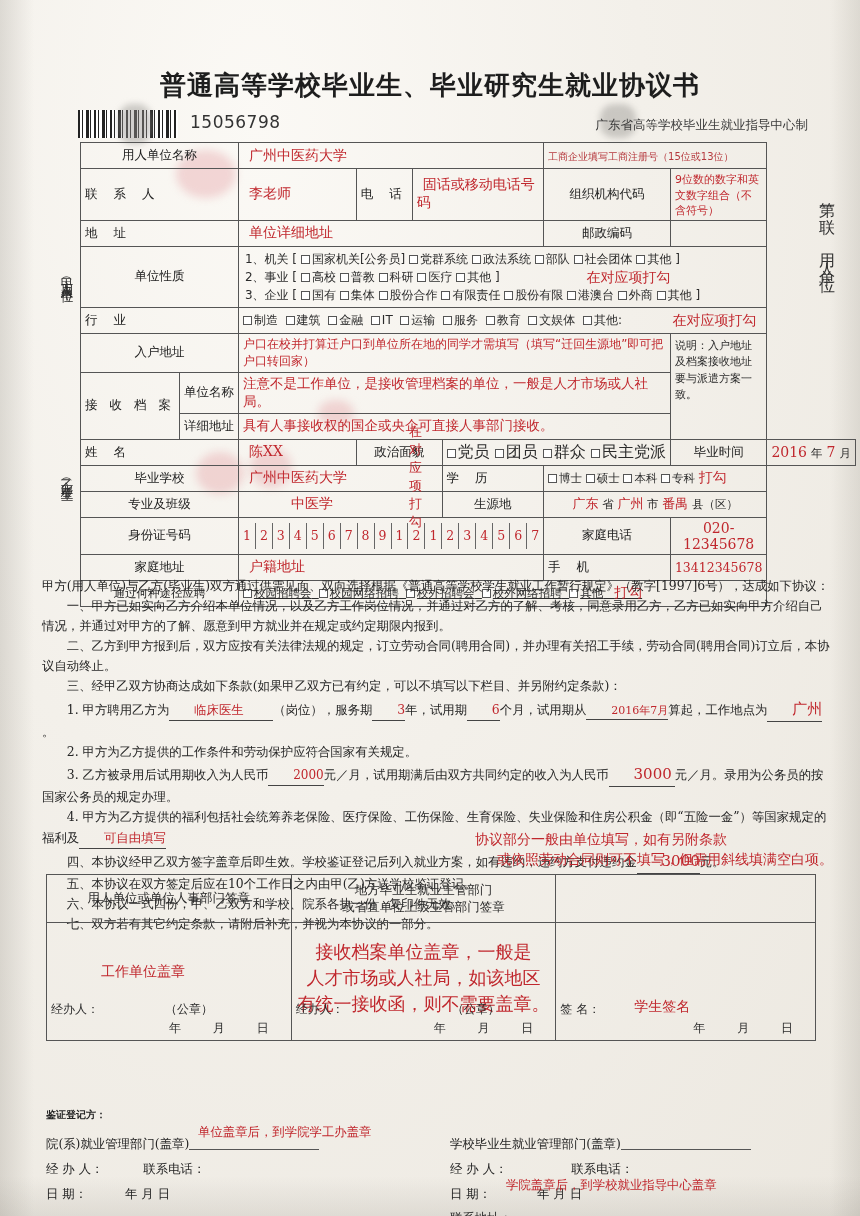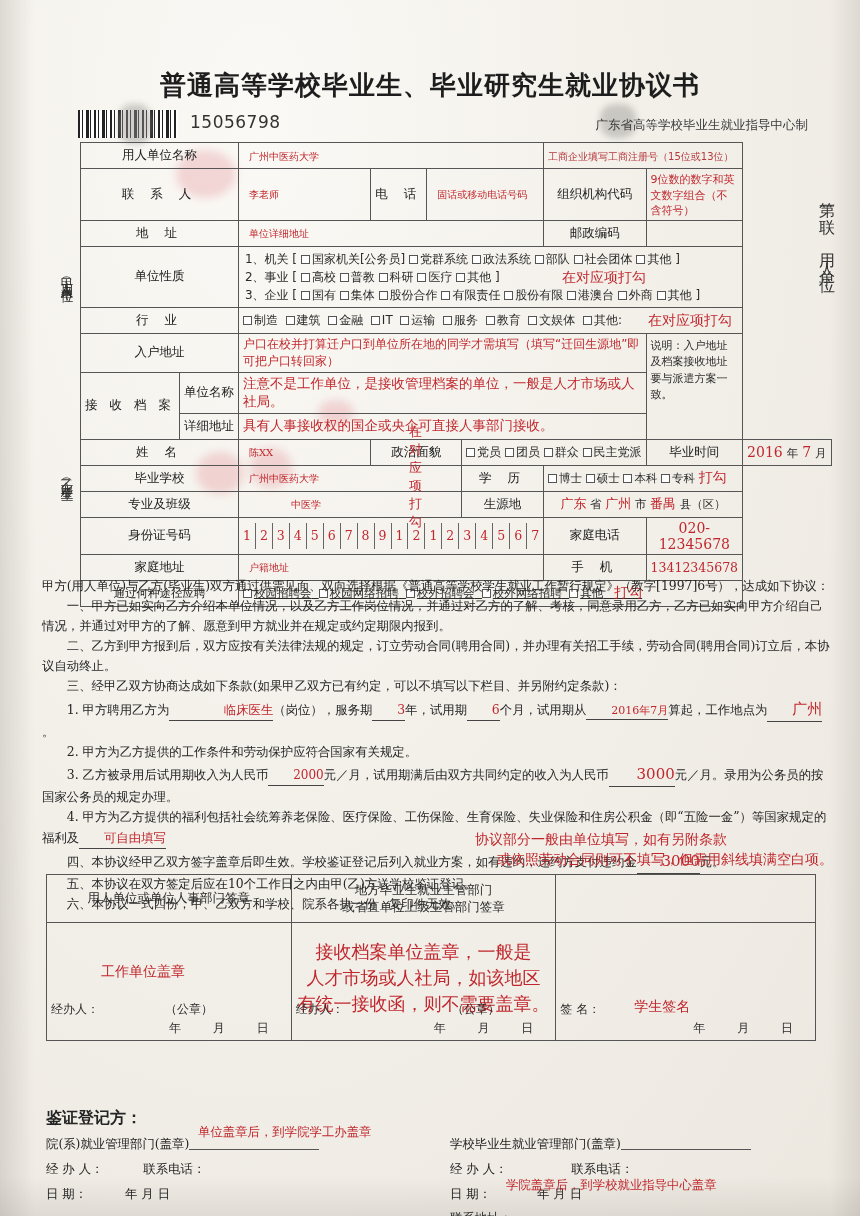--- a/index.html
+++ b/index.html
@@ -45,23 +45,23 @@
   .pinkblot { position:absolute; background:rgba(226,150,155,.35); border-radius:50%;
             filter: blur(4px); pointer-events:none; }
 
   
   .form {
     position:absolute; left:80px; top:142px; width:730px;
     border-collapse:collapse; font-size:12.5px; background:transparent;
   }
   .form td { border:1px solid #555; padding:2px 4px; vertical-align:middle; height:26px; }
   .lbl { text-align:center; white-space:nowrap; font-size:12.5px; color:#222; }
-  .lbl-sp { text-align:center; letter-spacing:6px; padding-left:6px; }
+  .lbl-sp { text-align:left; letter-spacing:6px; padding-left:6px; }
   .red-hand { color:#c0272d; font-family:"DejaVu Serif","Liberation Serif",serif; }
-  .val-red { color:#c0272d; font-size:10px; font-family:"DejaVu Serif","Liberation Serif",serif; padding-left:6px; }
+  .val-red { color:#c0272d; font-size:14px; font-family:"DejaVu Serif","Liberation Serif",serif; padding-left:6px; }
   .val-red-sm { color:#c0272d; font-size:12px; }
   .hint-red { color:#c0272d; font-size:11px; line-height:1.15; }
   .tiny { font-size:10px; color:#b5383d; }
   .cb { display:inline-block; width:9px; height:9px; border:1px solid #555; margin-right:2px;
         vertical-align:-1px; background:#fff; }
   .nat-line { white-space:nowrap; line-height:1.5; font-size:12px; }
   .vert { writing-mode:vertical-rl; text-orientation:upright; letter-spacing:2px;
           font-size:12.5px; text-align:center; }
 
   .side-right {
@@ -71,39 +71,39 @@
   }
 
   
   .body-text {
     position:absolute; left:42px; top:576px; width:790px;
     font-size:12.4px; line-height:1.62; color:#262626;
     font-family:"DejaVu Serif","Liberation Serif",serif;
   }
   .body-text p { margin:0; }
   .indent { text-indent:2em; }
-  .ul { border-bottom:1px solid #444; display:inline-block; min-width:70px; text-align:right; }
+  .ul { border-bottom:1px solid #444; display:inline-block; min-width:70px; text-align:left; }
   .note-red { color:#c0272d; font-size:14px; }
 
   
   .sigtable {
     position:absolute; left:46px; top:874px; width:770px;
     border-collapse:collapse; font-size:12.5px;
   }
   .sigtable td { border:1px solid #555; padding:3px 6px; vertical-align:top; }
   .ctr { text-align:center; }
   .sig-note { color:#c0272d; font-size:18px; line-height:1.45; text-align:center;
               font-family:"DejaVu Serif","Liberation Serif",serif; }
   .sig-stamp { color:#c0272d; font-size:14px; font-family:"DejaVu Serif","Liberation Serif",serif; }
   .sig-foot { font-size:12px; }
 
   
   .reg { position:absolute; left:46px; top:1108px; width:790px; font-size:12.4px;
          font-family:"DejaVu Serif","Liberation Serif",serif; color:#242424; }
-  .reg-title { font-weight:bold; font-size:16px; }
+  .reg-title { font-weight:bold; font-size:10px; }
   .reg-col-l { position:absolute; left:0; top:24px; width:390px; line-height:2.0; }
   .reg-col-r { position:absolute; left:404px; top:24px; width:400px; line-height:2.0; }
   .blank-line { display:inline-block; border-bottom:1px solid #555; width:130px; vertical-align:-2px; }
   .reg-red { color:#c0272d; }
   .ymd { letter-spacing:14px; }
 </style>
 </head>
 <body>
 
 <div class="page">
@@ -263,21 +263,21 @@
         </td>
       </tr>
 
       <tr>
         <td class="lbl lbl-sp" colspan="2">姓 名</td>
         <td style="position:relative;">
           <span class="val-red">陈XX</span>
           <span class="red-hand" style="position:absolute;left:170px;top:-17px;font-size:13px;">在对应项打勾</span>
         </td>
         <td class="lbl" colspan="2">政治面貌</td>
-        <td colspan="2" style="white-space:nowrap;font-size:12px;">
+        <td colspan="2" style="white-space:nowrap;font-size:16px;">
           <span class="cb"></span><span>党员</span>
           <span class="cb"></span><span>团员</span>
           <span class="cb"></span><span>群众</span>
           <span class="cb"></span><span>民主党派</span>
         </td>
         <td class="lbl">毕业时间</td>
         <td style="white-space:nowrap;text-align:center;">
           <span class="red-hand" style="font-size:14px;">2016</span>
           <span style="font-size:11.5px;">年</span>
           <span class="red-hand" style="font-size:14px;">7</span>
@@ -388,20 +388,21 @@
       <span>3. 乙方被录用后试用期收入为人民币</span><span class="ul red-hand" style="min-width:52px;font-size:12px;">2000</span><span>元／月，试用期满后由双方共同约定的收入为人民币</span><span class="ul red-hand" style="min-width:66px;font-size:15px;">3000</span><span>元／月。录用为公务员的按国家公务员的规定办理。</span>
     </p>
     <p class="indent">
       <span>4. 甲方为乙方提供的福利包括社会统筹养老保险、医疗保险、工伤保险、生育保险、失业保险和住房公积金（即“五险一金”）等国家规定的福利及</span><span class="ul red-hand" style="min-width:76px;">可自由填写</span>
     </p>
     <p class="indent">
       <span>四、本协议经甲乙双方签字盖章后即生效。学校鉴证登记后列入就业方案，如有违约，违约方支付违约金</span><span class="ul red-hand" style="min-width:56px;font-size:15px;">3000</span><span>元。</span>
     </p>
     <p class="indent">五、本协议在双方签定后应在10个工作日之内由甲(乙)方送学校鉴证登记。</p>
     <p class="indent">六、本协议一式四份，甲、乙双方和学校、院系各执一份，复印件无效。</p>
+    <p class="indent">七、双方若有其它约定条款，请附后补充，并视为本协议的一部分。</p>
   </div>
   <div style="position:absolute;left:475px;top:829px;width:360px;line-height:1.45;">
     <div class="note-red">协议部分一般由单位填写，如有另附条款</div>
     <div class="note-red" style="padding-left:22px;">或依照劳动合同则可不填写，但需用斜线填满空白项。</div>
   </div>
 
   <table class="sigtable">
     <colgroup>
         <col style="width:245px">
         <col style="width:265px">

